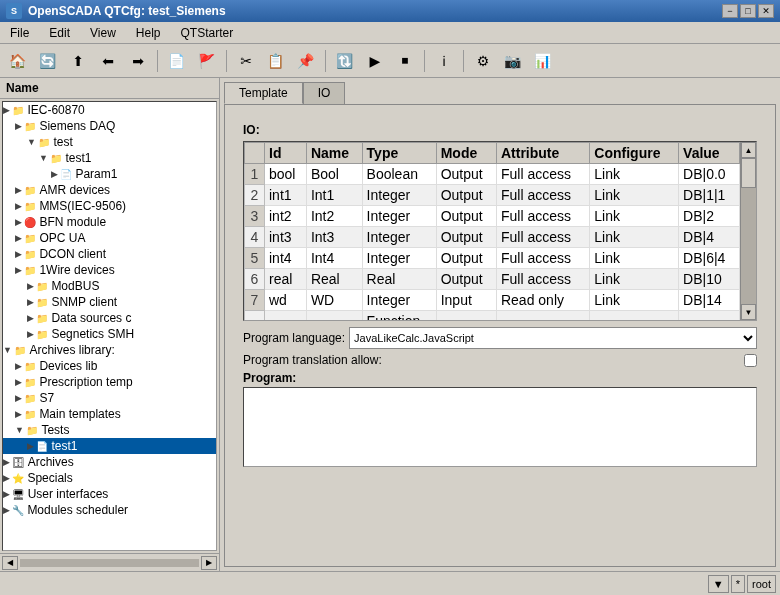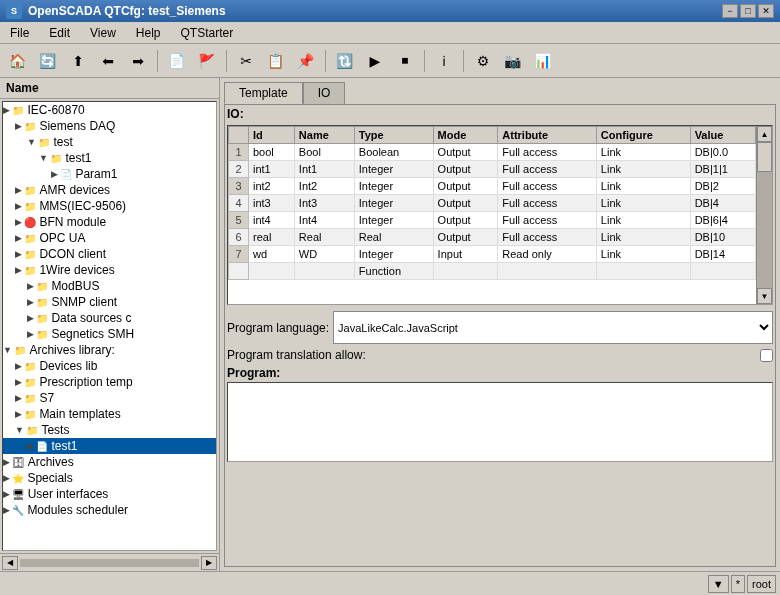--- a/index.html
+++ b/index.html
@@ -197,40 +197,40 @@
       font-size: 12px;
     }
     .tab.active {
       background: #d4d0c8;
       border-bottom: 1px solid #d4d0c8;
       z-index: 1;
     }
     .tab-content {
       background: #d4d0c8;
       border: 1px solid #888;
-      padding: 2px;
+      padding: 18px;
       flex: 1;
       display: flex;
       flex-direction: column;
     }
     .io-label {
       font-weight: bold;
       margin-bottom: 4px;
     }
     .io-table-container {
       border: 1px inset #999;
       background: white;
       height: 180px;
       overflow: auto;
       position: relative;
     }
     table {
       border-collapse: collapse;
       width: 100%;
-      font-size: 11px;
+      font-size: 14px;
     }
     th {
       background: #d4d0c8;
       border: 1px solid #999;
       padding: 2px 4px;
       font-weight: bold;
       text-align: left;
       white-space: nowrap;
       position: sticky;
       top: 0;
@@ -256,21 +256,21 @@
       align-items: center;
       margin-top: 6px;
       gap: 4px;
     }
     .form-label {
       font-size: 12px;
       white-space: nowrap;
     }
     .form-select {
       flex: 1;
-      height: 33px;
+      height: 22px;
       font-size: 11px;
       border: 1px solid #888;
       background: white;
     }
     .form-check-row {
       display: flex;
       align-items: center;
       margin-top: 4px;
       gap: 4px;
       justify-content: space-between;

